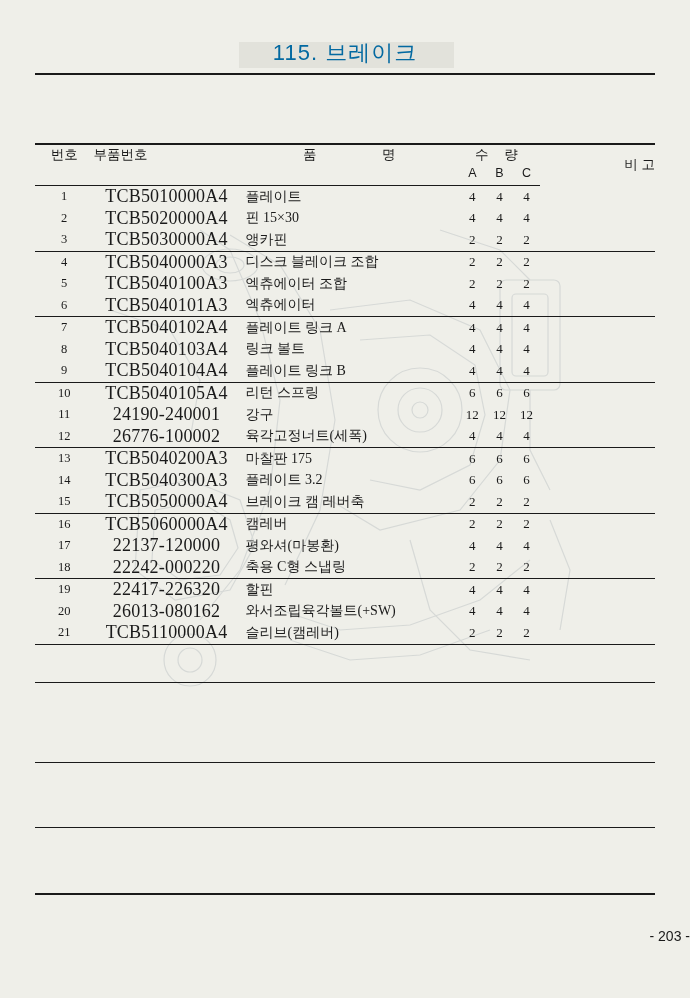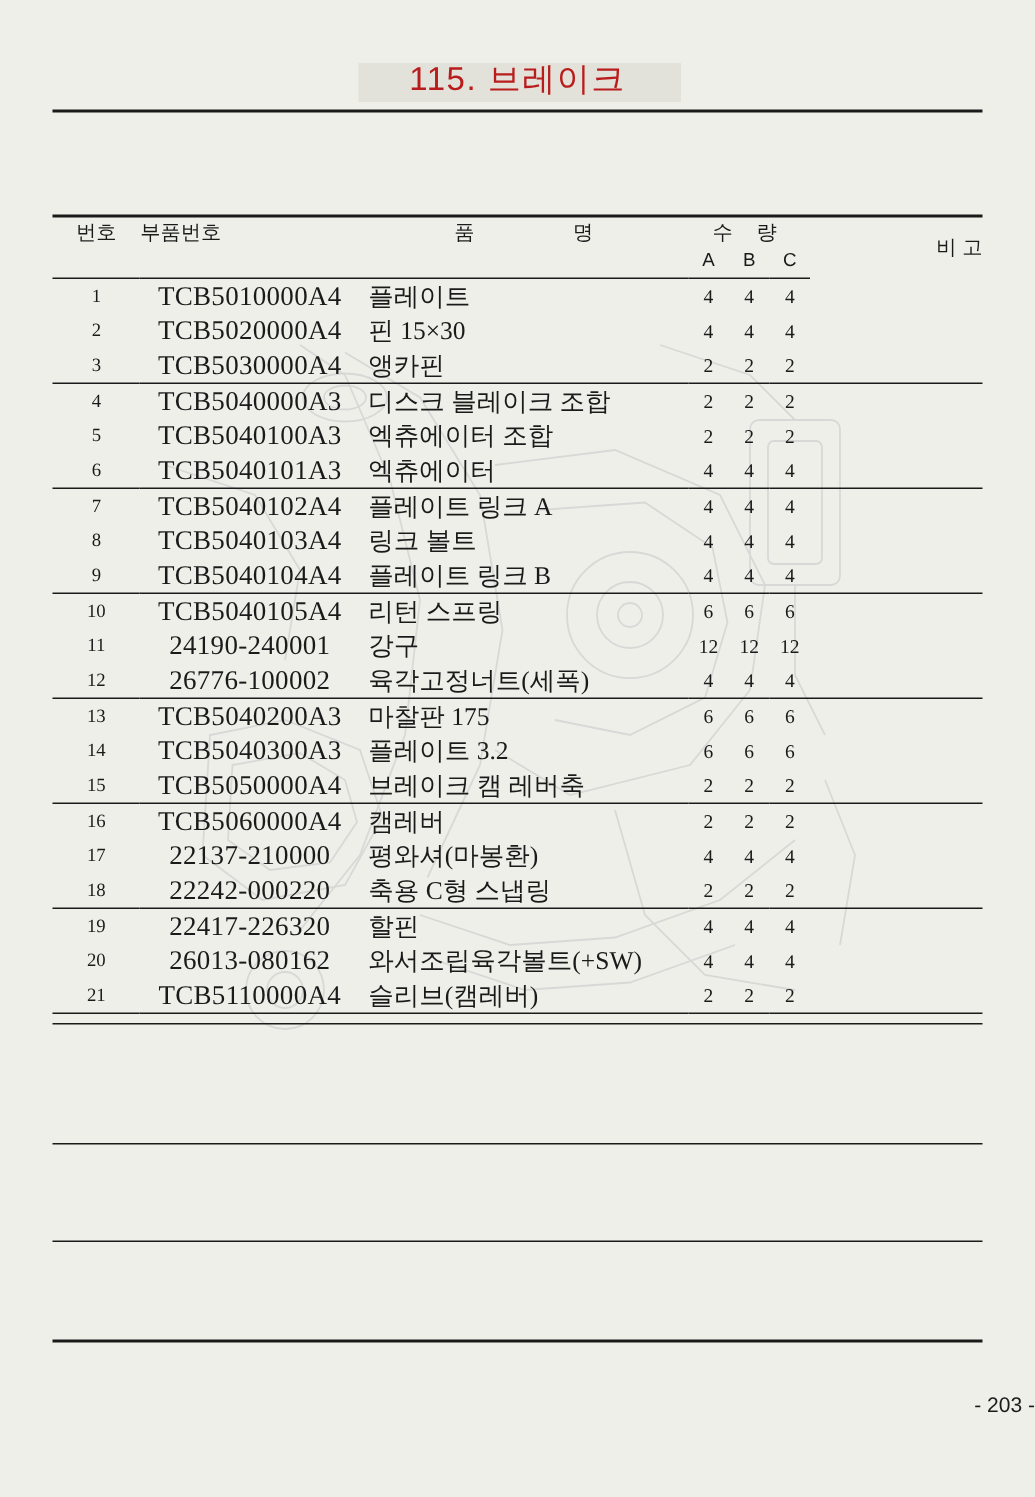--- a/index.html
+++ b/index.html
@@ -37,21 +37,21 @@
   .title {
     position: absolute;
     left: 0;
     top: 38px;
     width: 690px;
     text-align: center;
     font-size: 22px;
     letter-spacing: 1px;
     font-family: "Liberation Sans", sans-serif;
     font-weight: normal;
-    color: #b91c1c;
+    color: #0369a1;
   }
   .title-shade {
     position: absolute;
     left: 239px;
     top: 42px;
     width: 215px;
     height: 26px;
     background: #ddddd5;
     opacity: 0.75;
   }
@@ -113,21 +113,21 @@
     font-family: "Liberation Sans", sans-serif;
     vertical-align: top;
   }
 
   tr.row td {
     height: 21.5px;
     vertical-align: middle;
   }
   .c-no   { text-align: center; font-size: 12.5px; }
   .c-pn   { text-align: center; font-size: 18px; letter-spacing: 0.2px; }
-  .c-name { text-align: left; padding-left: 6px !important; font-size: 17px; }
+  .c-name { text-align: left; padding-left: 6px !important; font-size: 14px; }
   .c-q    { text-align: center; font-size: 13px; }
   .c-rem  { text-align: center; font-size: 12.5px; }
 
   tr.group-end td { border-bottom: 1px solid #1a1a1a; }
 
   
   .empty-rule { position: absolute; left: 35px; width: 620px; height: 1px; background: #1a1a1a; }
 
   .footer {
     position: absolute;
@@ -345,21 +345,21 @@
         <td class="c-no">16</td>
         <td class="c-pn">TCB5060000A4</td>
         <td class="c-name">캠레버</td>
         <td class="c-q">2</td>
         <td class="c-q">2</td>
         <td class="c-q">2</td>
         <td class="c-rem"></td>
       </tr>
       <tr class="row">
         <td class="c-no">17</td>
-        <td class="c-pn">22137-210000</td>
+        <td class="c-pn">22137-120000</td>
         <td class="c-name">평와셔(마봉환)</td>
         <td class="c-q">4</td>
         <td class="c-q">4</td>
         <td class="c-q">4</td>
         <td class="c-rem"></td>
       </tr>
       <tr class="row group-end">
         <td class="c-no">18</td>
         <td class="c-pn">22242-000220</td>
         <td class="c-name">축용 C형 스냅링</td>

